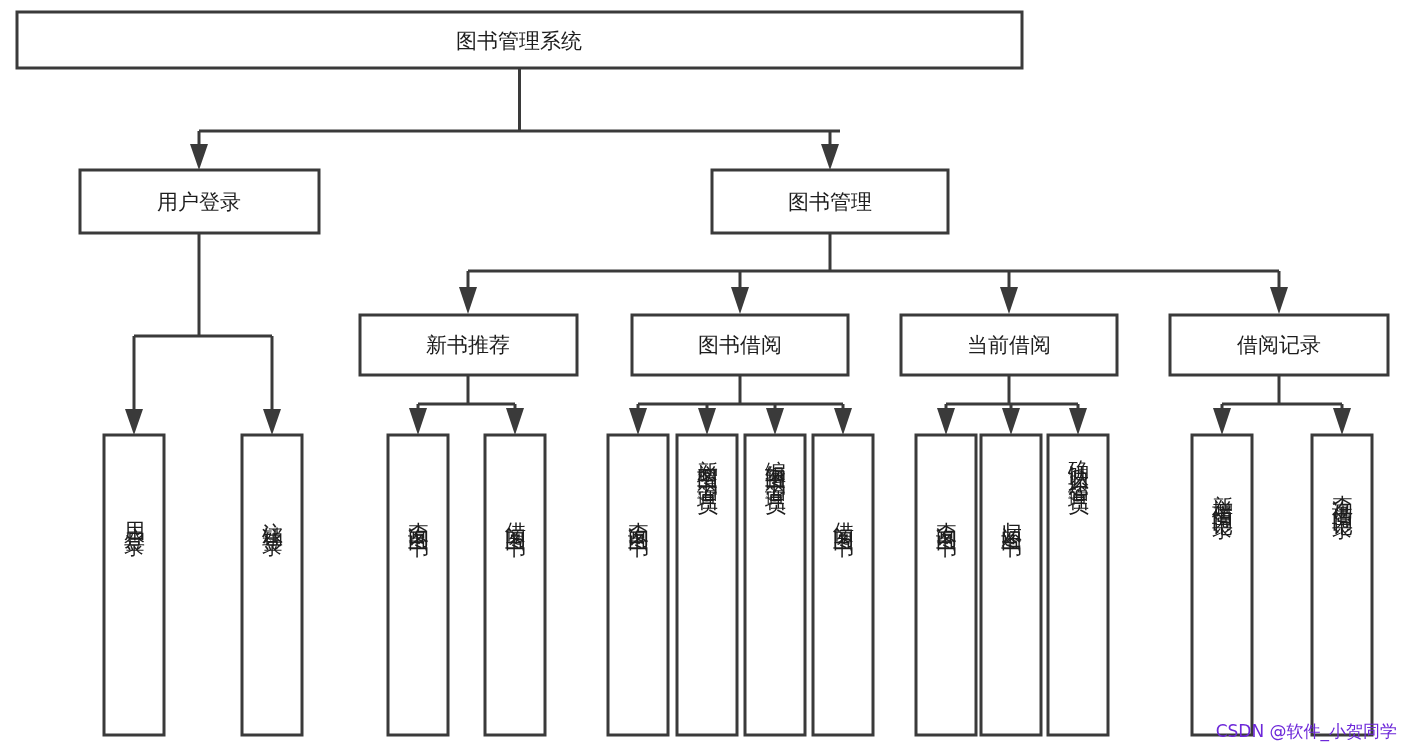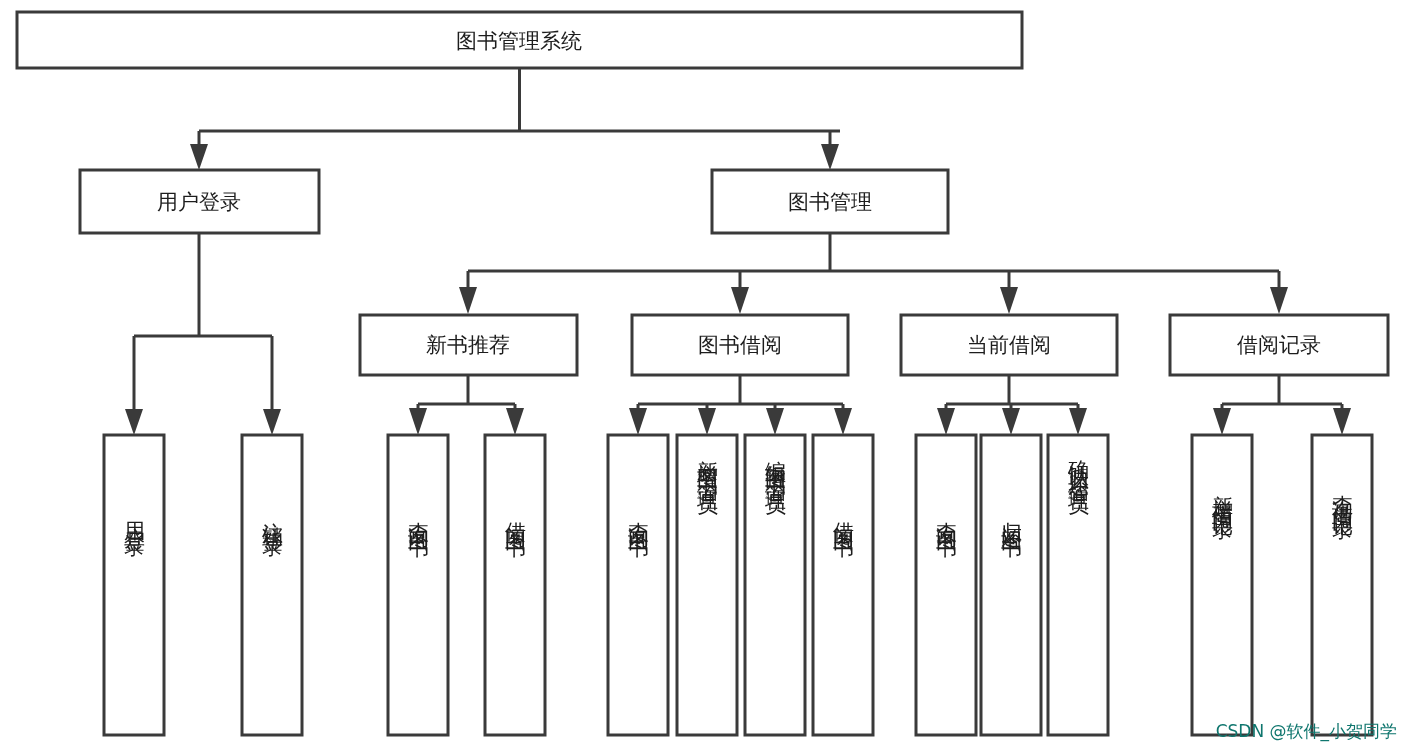--- a/index.html
+++ b/index.html
@@ -69,21 +69,21 @@
     letter-spacing: 5px;
     line-height: 1;
     white-space: nowrap;
   }
   .watermark {
     position: absolute;
     right: 8px;
     bottom: 4px;
     font-family: "DejaVu Sans", "Liberation Sans", sans-serif;
     font-size: 17px;
-    color: #0f766e;
+    color: #6d28d9;
     white-space: nowrap;
     pointer-events: none;
   }
 </style>
 </head>
 <body>
 
 <div id="diagram-root">
 
   <svg class="diagram-canvas" viewBox="0 0 1405 747">

